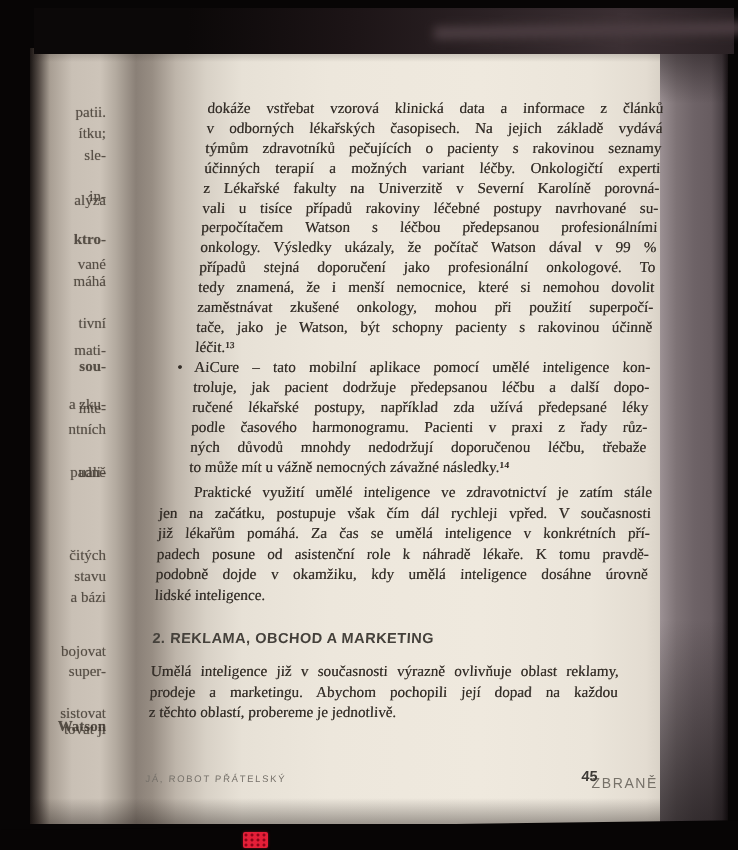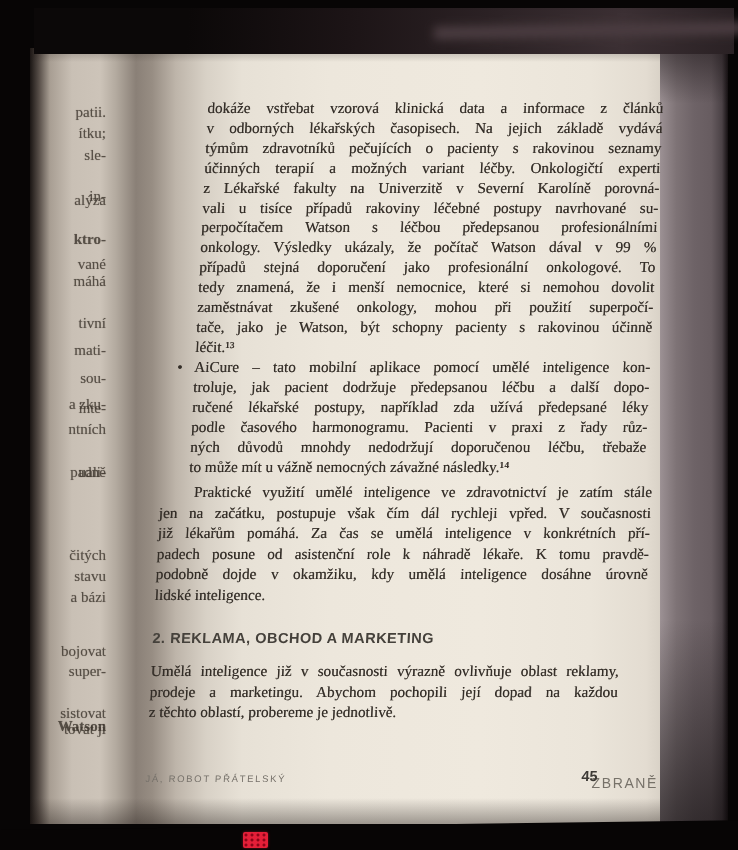--- a/index.html
+++ b/index.html
@@ -79,21 +79,21 @@
         <div class="frag" style="top: 56px;">patii.</div>
         <div class="frag" style="top: 77px;">ítku;</div>
         <div class="frag" style="top: 99px;">sle-</div>
         <div class="frag" style="top: 140px;">in-</div>
         <div class="frag" style="top: 144px;">alýza</div>
         <div class="frag" style="top: 183px; font-weight: bold;">ktro-</div>
         <div class="frag" style="top: 208px;">vané</div>
         <div class="frag" style="top: 225px;">máhá</div>
         <div class="frag" style="top: 246px; margin-top: 48px;">mati-</div>
         <div class="frag" style="top: 267px;">tivní</div>
-        <div class="frag" style="top: 322px;">sou-</div>
+        <div class="frag" style="top: 310px; font-weight: bold;">sou-</div>
         <div class="frag" style="top: 331px; margin-top: 17px;">a zku-</div>
         <div class="frag" style="top: 352px;">inte-</div>
         <div class="frag" style="top: 373px;">ntních</div>
         <div class="frag" style="top: 416px;">padně</div>
         <div class="frag" style="top: 416px;">uali-</div>
         <div class="frag" style="top: 499px;">čitých</div>
         <div class="frag" style="top: 520px;">stavu</div>
         <div class="frag" style="top: 541px;">a bázi</div>
         <div class="frag" style="top: 595px;">bojovat</div>
         <div class="frag" style="top: 615px;">super-</div>

